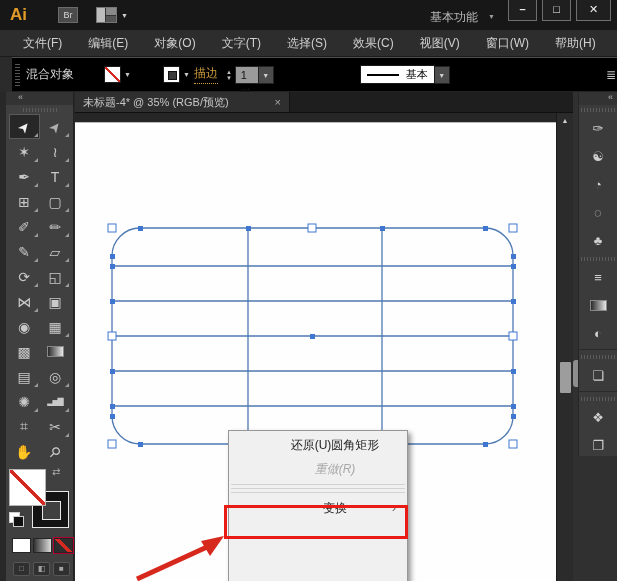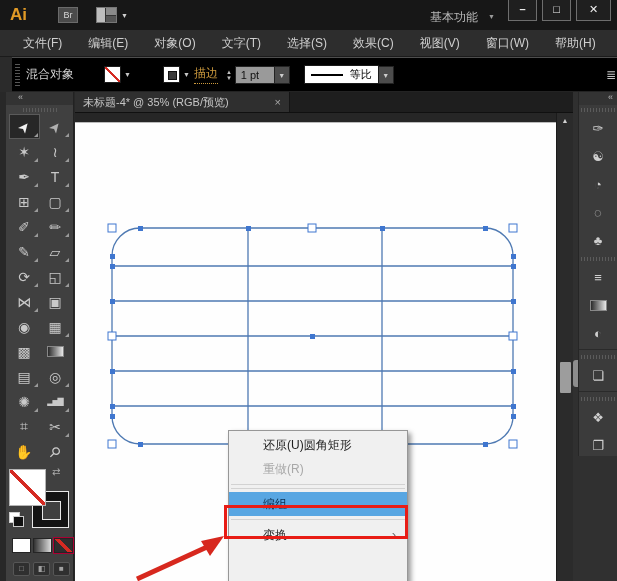--- a/index.html
+++ b/index.html
@@ -38,21 +38,21 @@
   .obj-label { color:#d2d2d2; font-size:12px; margin-left:6px; width:56px; }
   .proxy { display:flex; align-items:center; margin-left:22px; }
   .proxy .caret, .dd-caret { color:#c7c7c7; font-size:7px; margin-left:3px; }
   .fill-swatch { width:17px; height:17px; background:
       linear-gradient(45deg,transparent 44%,#d42a22 44%,#d42a22 56%,transparent 56%),#fff;
       border:1px solid #1c1c1c; }
   .stroke-swatch { width:17px; height:17px; border:1px solid #1c1c1c; background:#fff; position:relative; margin-left:10px; }
   .stroke-swatch::after { content:""; position:absolute; left:4px; top:4px; width:7px; height:7px; background:#3b3b3b; border:1px solid #111; }
   .stroke-link { color:#cd9a3d; font-size:12px; margin-left:4px; border-bottom:1px dotted #cd9a3d; padding-bottom:1px; }
   .spinner { display:flex; flex-direction:column; margin-left:8px; color:#c2c2c2; font-size:6px; line-height:6px; }
-  .pt-field { margin-left:3px; width:40px; height:18px; background:#9a9a9a; border:1px solid #232323;
+  .pt-field { margin-left:3px; width:24px; height:18px; background:#9a9a9a; border:1px solid #232323;
               color:#111; font-size:11px; line-height:16px; padding-left:5px; }
   .combo-btn { width:15px; height:18px; background:#4c4c4c; border:1px solid #232323; border-left:none;
                color:#cdcdcd; font-size:7px; text-align:center; line-height:17px; }
   .line-dd { display:flex; align-items:center; }
   .line-preview { height:19px; background:#fff; border:1px solid #1a1a1a; display:flex; align-items:center; padding:0 6px; gap:7px; }
   .line-stroke { height:2px; background:#000; flex:1; min-width:32px; }
   .dd-label { font-size:11px; color:#000; white-space:nowrap; }
   .panel-menu { margin-left:auto; margin-right:13px; color:#c4c4c4; font-size:12px; }
 
   
@@ -107,22 +107,22 @@
   .rp-panel { position:absolute; left:5px; top:0; right:0; height:364px; background:#3b3b3b; border-left:1px solid #262626; }
   .rp-head { height:13px; background:#333; color:#b5b5b5; font-size:9px; line-height:11px; text-align:right; padding-right:4px; }
   .rp-icons { display:flex; flex-direction:column; align-items:center; }
   .rp-icon { width:26px; height:26px; display:flex; align-items:center; justify-content:center; color:#cfcfcf; font-size:13px; margin:1px 0; }
   .rp-sep { width:100%; height:1px; background:#2a2a2a; margin:2px 0; }
   .rp-tab { position:absolute; left:0; top:268px; width:5px; height:27px; background:#8d8d8d; border-radius:3px 0 0 3px; }
 
   
   .ctx-menu { position:absolute; left:228px; top:430px; width:180px; height:170px; background:#f0f0f0;
               border:1px solid #979797; box-shadow:3px 3px 5px rgba(0,0,0,.4); padding-top:2px; z-index:5; }
-  .ctx-item { height:24px; line-height:24px; padding-left:34px; font-size:12px; color:#1d1d1d; position:relative; white-space:nowrap; }
-  .ctx-item.disabled { color:#a8a8a8; }
+  .ctx-item { height:24px; line-height:24px; padding-left:34px; font-size:12px; color:#1d1d1d; position:relative; white-space:nowrap;text-align:center; }
+  .ctx-item.disabled { color:#a8a8a8;font-style:italic; }
   .ctx-item.hl { background:#58a6e2; color:#0c2e4e; }
   .ctx-arrow { position:absolute; right:11px; top:0; font-size:13px; color:#6e6e6e; }
   .disabled .ctx-arrow { color:#b2b2b2; }
   .ctx-sep { height:1px; background:#d2d2d2; margin:3px 2px; }
 
   .anno-box { position:absolute; left:224px; top:505px; width:184px; height:34px; border:3px solid #e81c15; z-index:6; }
   .anno-arrow { position:absolute; left:125px; top:528px; z-index:7; }
 </style>
 </head>
 <body>
@@ -172,24 +172,24 @@
       <span class="stroke-swatch"></span>
       <span class="caret">▼</span>
     </span>
     <span class="stroke-link">描边</span>
     <span class="spinner">
       <span>▲</span>
       <span>▼</span>
     </span>
     <span class="pt-field">1 pt</span>
     <span class="combo-btn">▼</span>
-    <span class="line-dd" style="margin-left:14px">
+    <span class="line-dd" style="margin-left:86px">
       <span class="line-preview">
           <span class="line-stroke"></span>
-        <span class="dd-label">等比</span>
+        <span class="dd-label">基本</span>
         </span>
       <span class="combo-btn">▼</span>
     </span>
     <span class="panel-menu">≣</span>
   </div>
 
   <div class="tools-dock">
     <div class="tools-panel">
       <div class="panel-head">«</div>
       <div class="gripper-h"></div>
@@ -387,21 +387,20 @@
       </div>
     </div>
     <div class="rp-tab"></div>
   </div>
 
   <div class="ctx-menu">
     <div class="ctx-item">还原(U)圆角矩形</div>
     <div class="ctx-item disabled">重做(R)</div>
     <div class="ctx-sep"></div>
     <div class="ctx-sep"></div>
-    <div class="ctx-item hl">编组</div>
     <div class="ctx-sep"></div>
     <div class="ctx-item">
       <span>变换</span>
       <span class="ctx-arrow">›</span>
     </div>
   </div>
 
   <div class="anno-box"></div>
 
   <svg class="anno-arrow" width="110" height="58">

